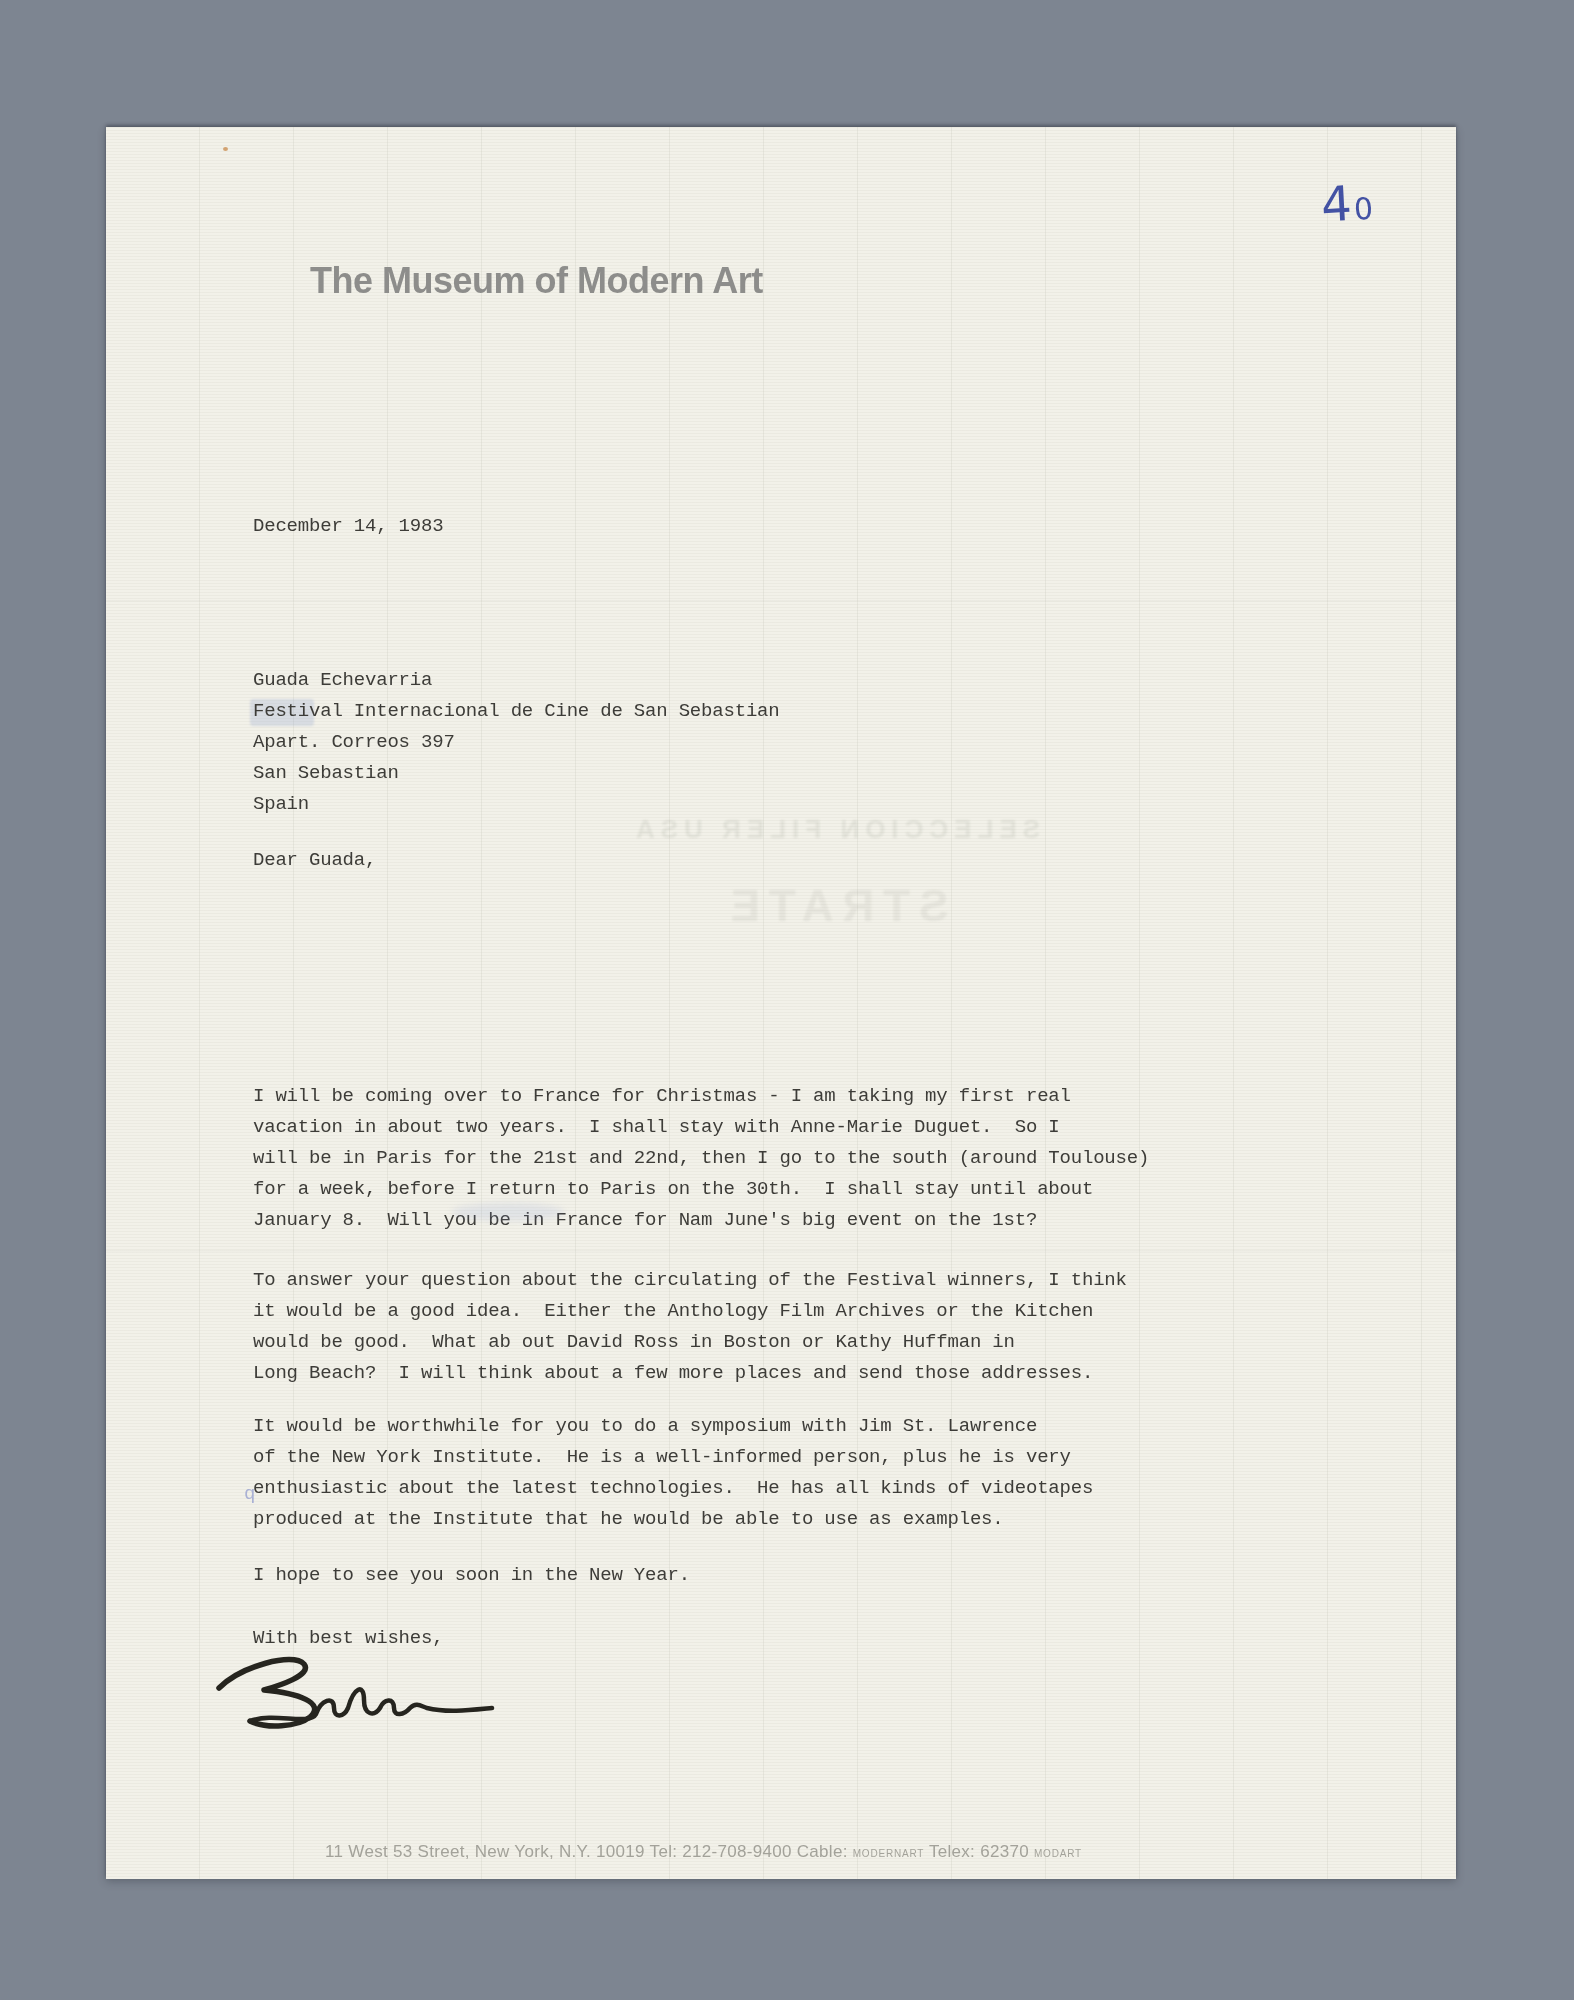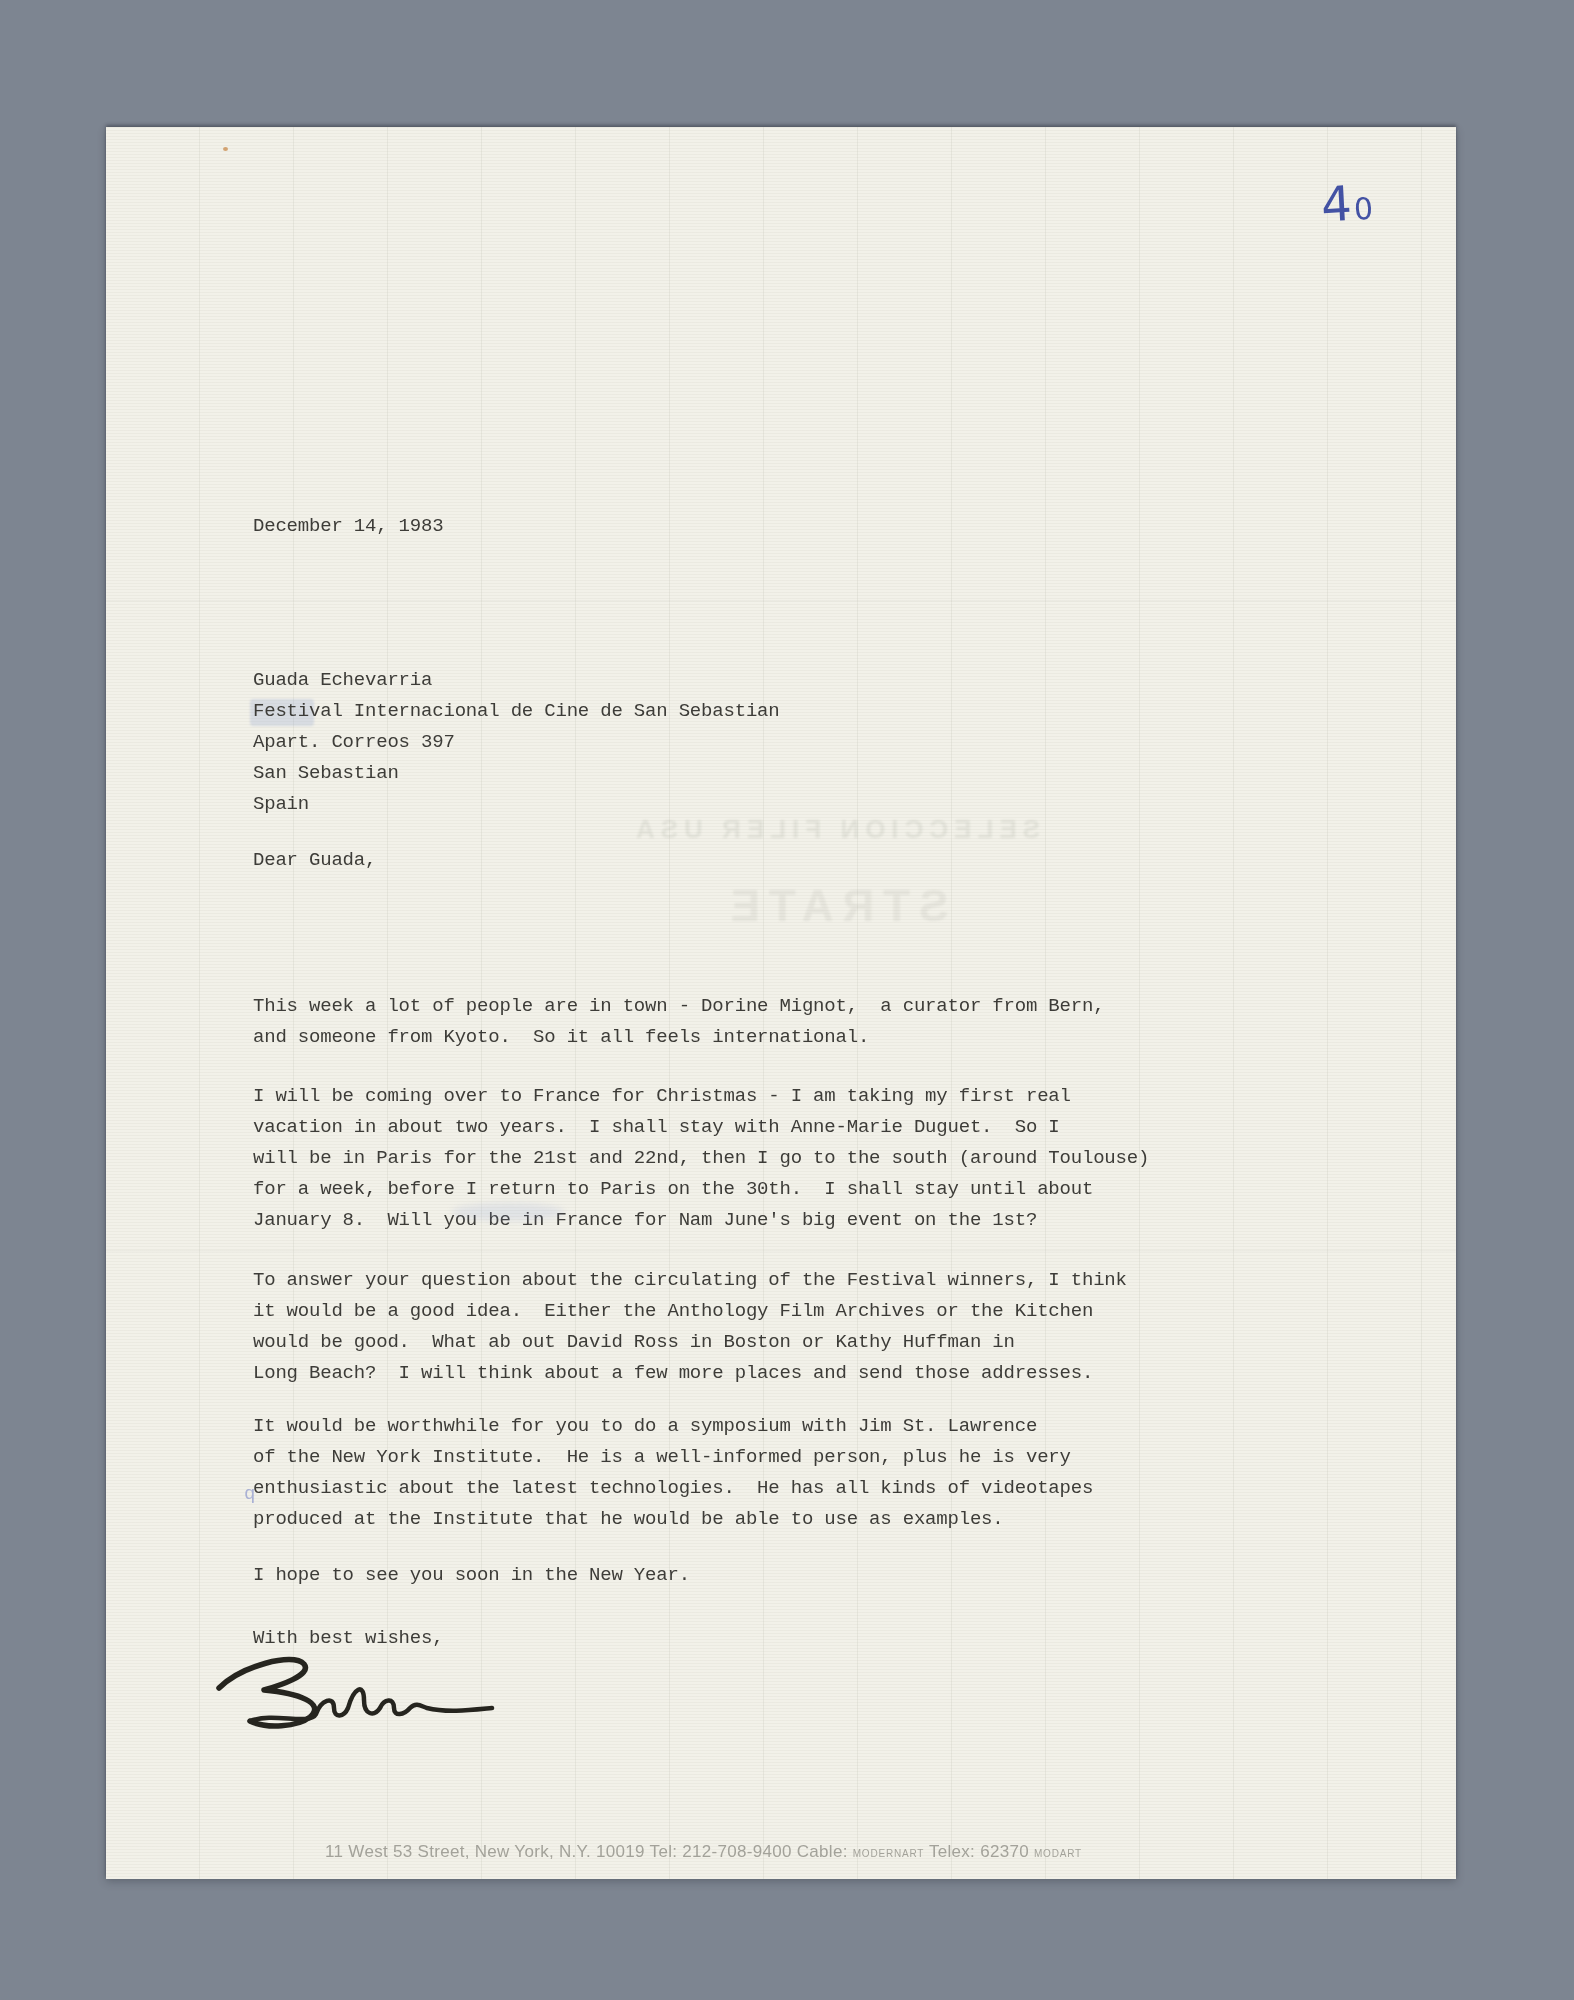--- a/index.html
+++ b/index.html
@@ -77,36 +77,35 @@
   <div class="crease c2"></div>
   <div class="speck"></div>
 
   <div class="ghost">
     <div class="ghost-small">SELECCION FILER USA</div>
     <div class="ghost-large">STRATE</div>
   </div>
 
   <div class="pagenum">40</div>
 
+  <div class="letterhead">The Museum of Modern Art</div>
 
   <div class="tw date">December 14, 1983</div>
 
   <div class="smudge-fes"></div>
 
   <div class="tw address">Guada Echevarria
 Festival Internacional de Cine de San Sebastian
 Apart. Correos 397
 San Sebastian
 Spain</div>
 
   <div class="tw salutation">Dear Guada,</div>
 
 
-  <div class="tw p2">This week a lot of people are in town - Dorine Mignot,  a curator from Bern,
-and someone from Kyoto.  So it all feels international.</div>
 
   <div class="tw p3">I will be coming over to France for Christmas - I am taking my first real
 vacation in about two years.  I shall stay with Anne-Marie Duguet.  So I
 will be in Paris for the 21st and 22nd, then I go to the south (around Toulouse)
 for a week, before I return to Paris on the 30th.  I shall stay until about
 January 8.  Will you be in France for Nam June's big event on the 1st?</div>
 
   <div class="smear-will"></div>
 
   <div class="tw p4">To answer your question about the circulating of the Festival winners, I think

